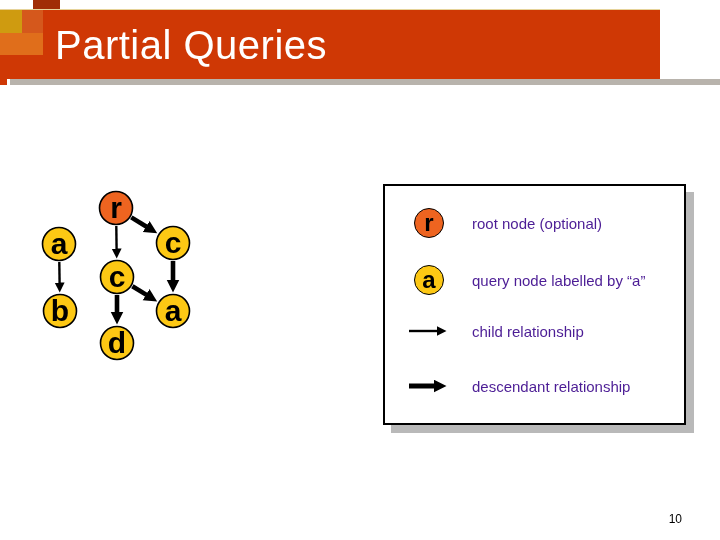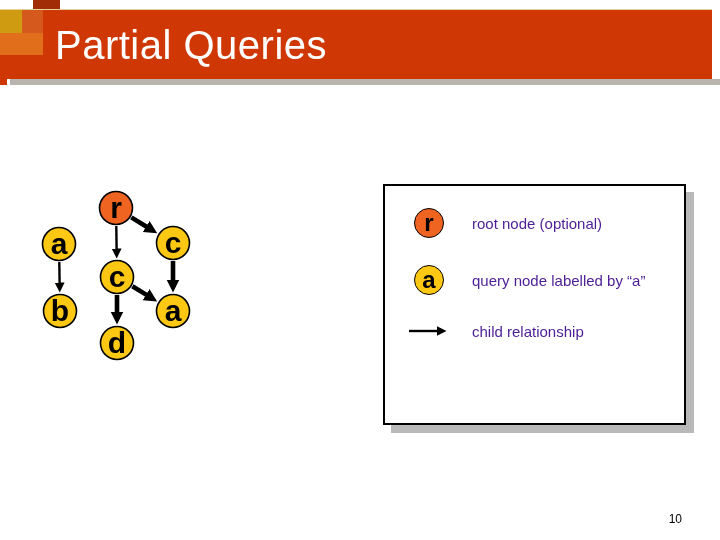--- a/index.html
+++ b/index.html
@@ -2,21 +2,21 @@
 <html style="--banner_red: #cf3805; --dark_red_square: #a02d06; --gold_square: #cf9b10; --mid_orange_square: #d5581c; --orange_square: #e06e1b; --root_node_fill: #ee6420; --query_node_fill: #fdc814;"><head>
 <meta charset="utf-8">
 <style>
   html,body{margin:0;padding:0;}
   body{
     width:720px;height:540px;position:relative;overflow:hidden;
     background:#ffffff;font-family:"Liberation Sans", sans-serif;
   }
   
   .banner{
-    position:absolute;left:0;top:9px;width:712px;height:70px;
+    position:absolute;left:0;top:9px;width:660px;height:70px;
     background:var(--banner_red);
     border-top:1px solid #e6d39a;
     box-sizing:border-box;
   }
   .slide-title{
     position:absolute;left:55px;top:0;height:70px;line-height:70px;
     margin:0;font-size:40px;font-weight:400;color:#ffffff;
     letter-spacing:0.5px;white-space:nowrap;
   }
   .deco{position:absolute;}
@@ -152,16 +152,24 @@
 
   <div class="legend-row row-3">
     <div class="legend-icon">
       <svg width="46" height="16">
         <line x1="3" y1="8" x2="31" y2="8" stroke="#000" stroke-width="2.4" marker-end="url(#childHead)"></line>
       </svg>
     </div>
     <div class="legend-label">child relationship</div>
   </div>
 
+  <div class="legend-row row-4">
+    <div class="legend-icon">
+      <svg width="46" height="18">
+        <line x1="3" y1="9" x2="28" y2="9" stroke="#000" stroke-width="5" marker-end="url(#descHead)"></line>
+      </svg>
+    </div>
+    <div class="legend-label">descendant relationship</div>
+  </div>
 
 </div>
 
 <div class="page-number">10</div>
 
 </body></html>

